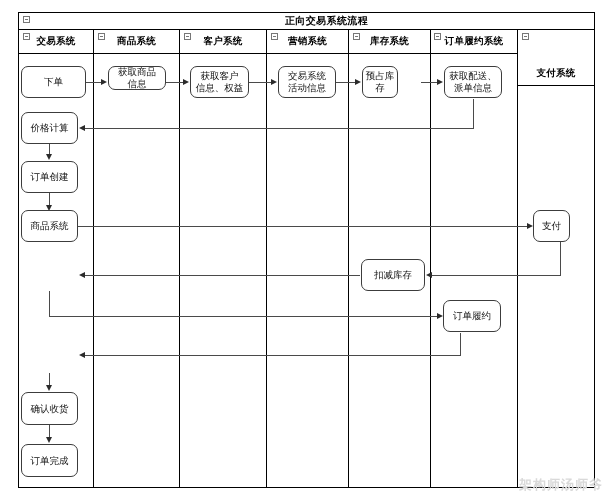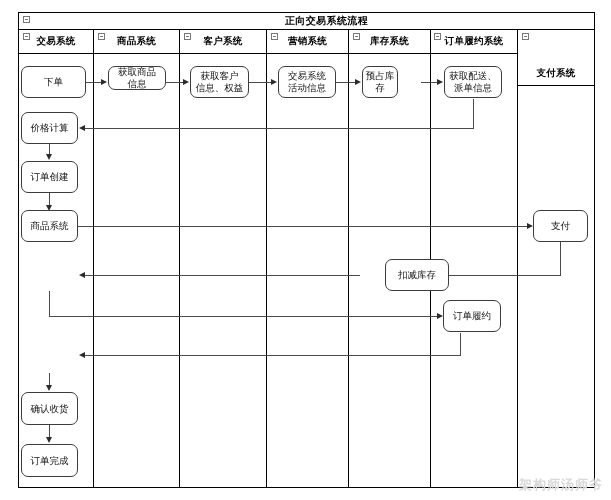--- a/index.html
+++ b/index.html
@@ -179,25 +179,25 @@
     </div>
 
   <div class="node" style="left:21px;top:161px;width:57px;height:32px;">
     <span>订单创建</span>
     </div>
 
   <div class="node" style="left:21px;top:210px;width:57px;height:32px;">
     <span>商品系统</span>
     </div>
 
-  <div class="node" style="left:533px;top:210px;width:55px;height:32px;">
+  <div class="node" style="left:533px;top:210px;width:37px;height:32px;">
     <span>支付</span>
     </div>
 
-  <div class="node" style="left:361px;top:259px;width:64px;height:32px;margin-left:24px;">
+  <div class="node" style="left:361px;top:259px;width:64px;height:32px;">
     <span>扣减库存</span>
     </div>
 
 
   <div class="node" style="left:443px;top:300px;width:58px;height:32px;">
     <span>订单履约</span>
     </div>
 
 
   <div class="node" style="left:21px;top:392px;width:57px;height:33px;">

